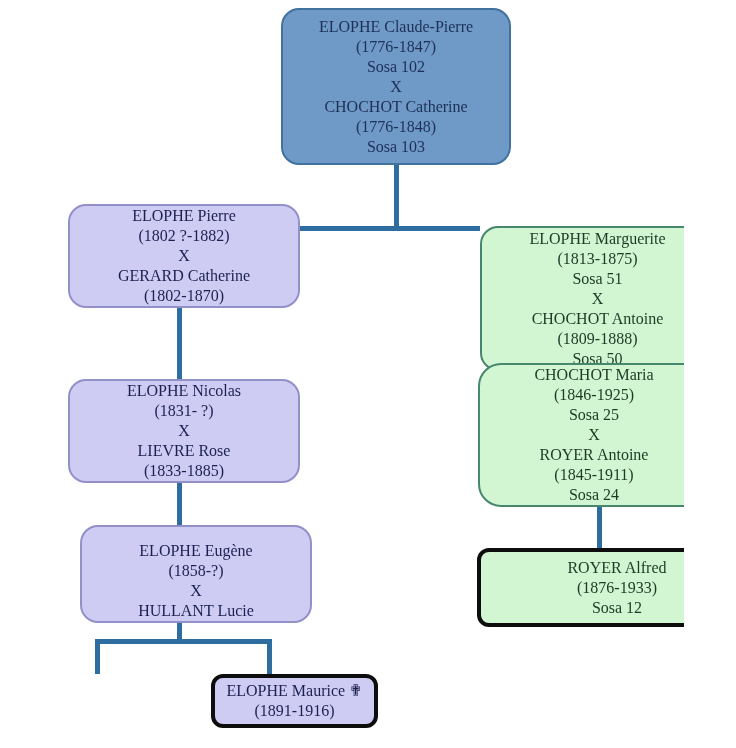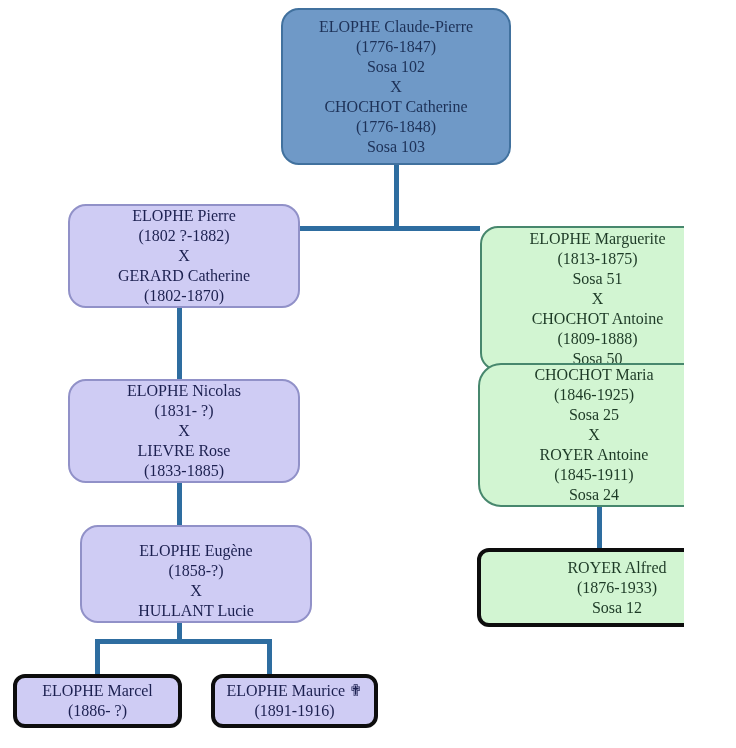--- a/index.html
+++ b/index.html
@@ -94,24 +94,20 @@
     <div class="line">(1833-1885)</div>
   </div>
 
   <div class="node purple top-align" style="left:80px;top:525px;width:232px;height:98px;">
     <div class="line">ELOPHE Eugène</div>
     <div class="line">(1858-?)</div>
     <div class="line">X</div>
     <div class="line">HULLANT Lucie</div>
   </div>
 
-  <div class="node purple highlight" style="left:13px;top:674px;width:169px;height:54px;">
-    <div class="line">ELOPHE Marcel</div>
-    <div class="line">(1886- ?)</div>
-  </div>
 
   <div class="node purple highlight" style="left:211px;top:674px;width:167px;height:54px;">
     <div class="line">ELOPHE Maurice ✟</div>
     <div class="line">(1891-1916)</div>
   </div>
 
   <div class="node green" style="left:480px;top:188px;width:235px;height:145px;margin-top:38px;">
     <div class="line">ELOPHE Marguerite</div>
     <div class="line">(1813-1875)</div>
     <div class="line italic">Sosa 51</div>

